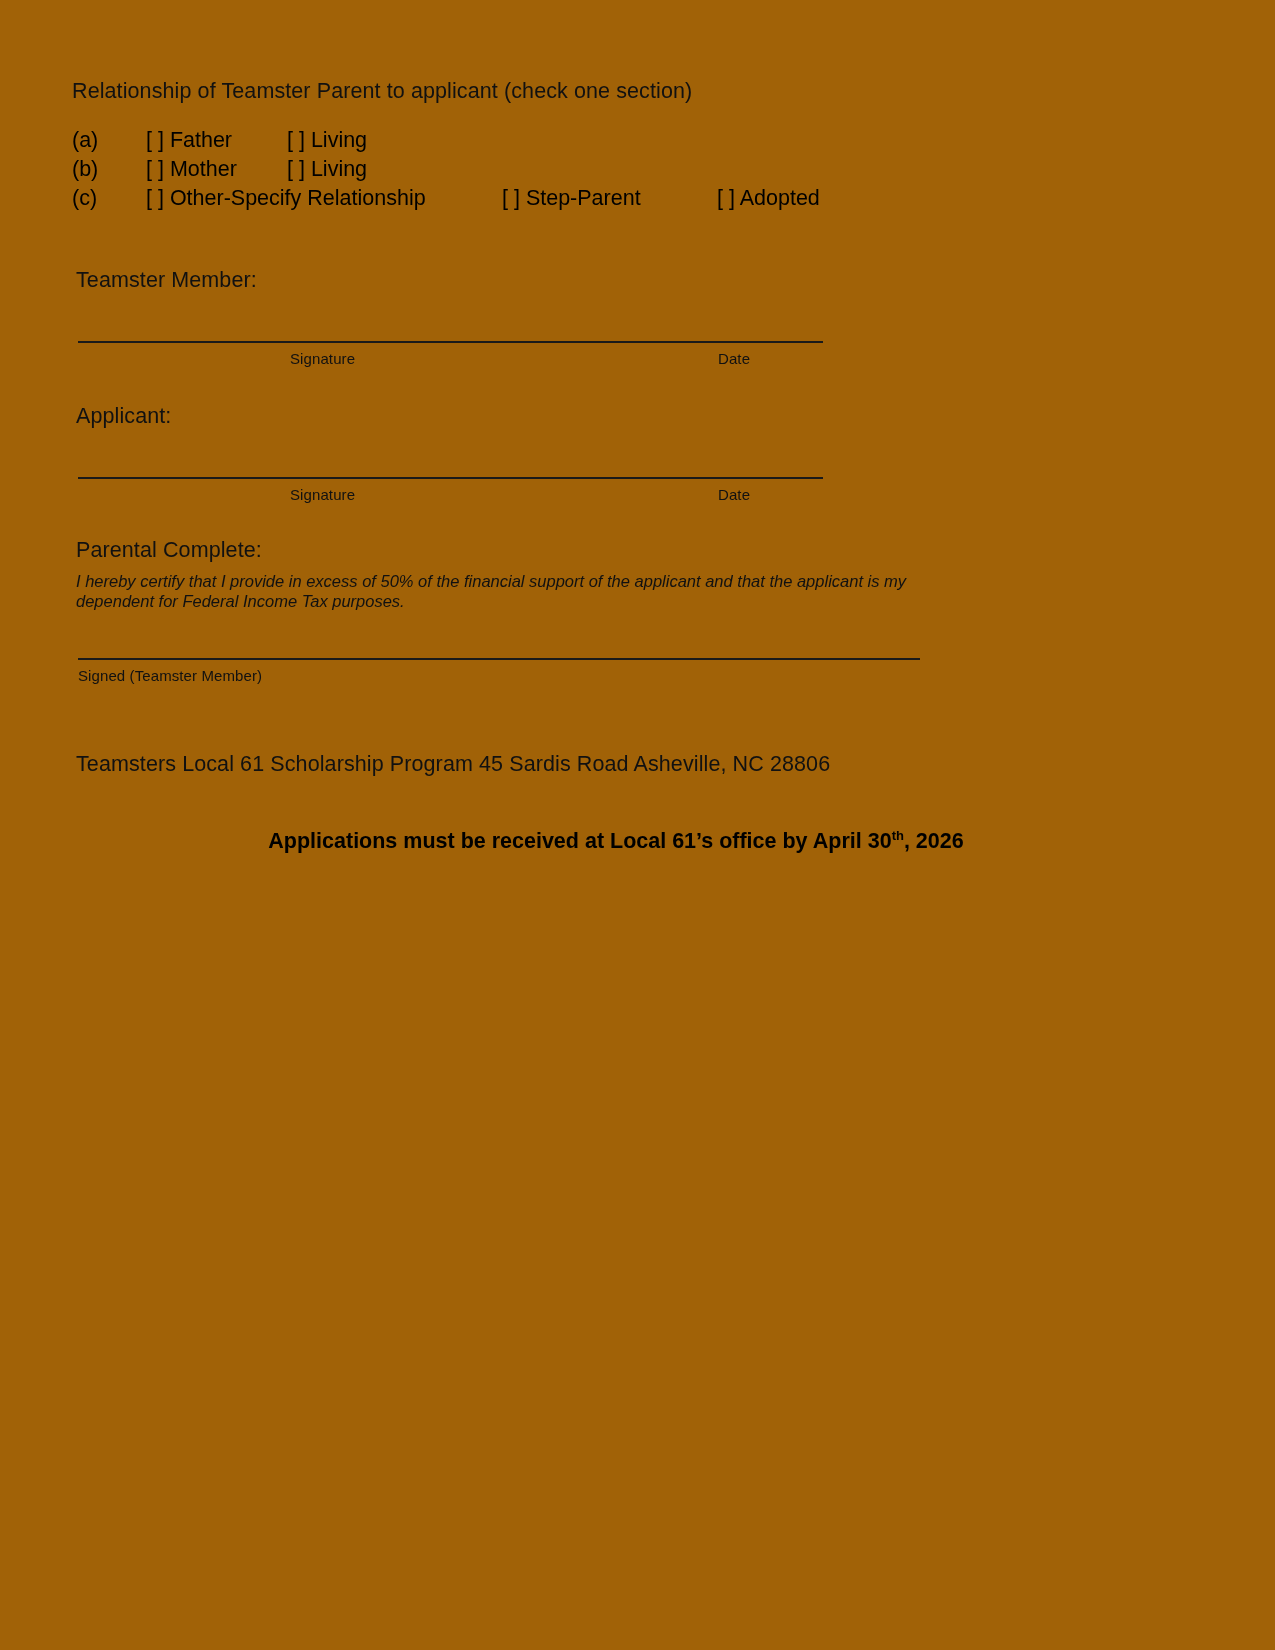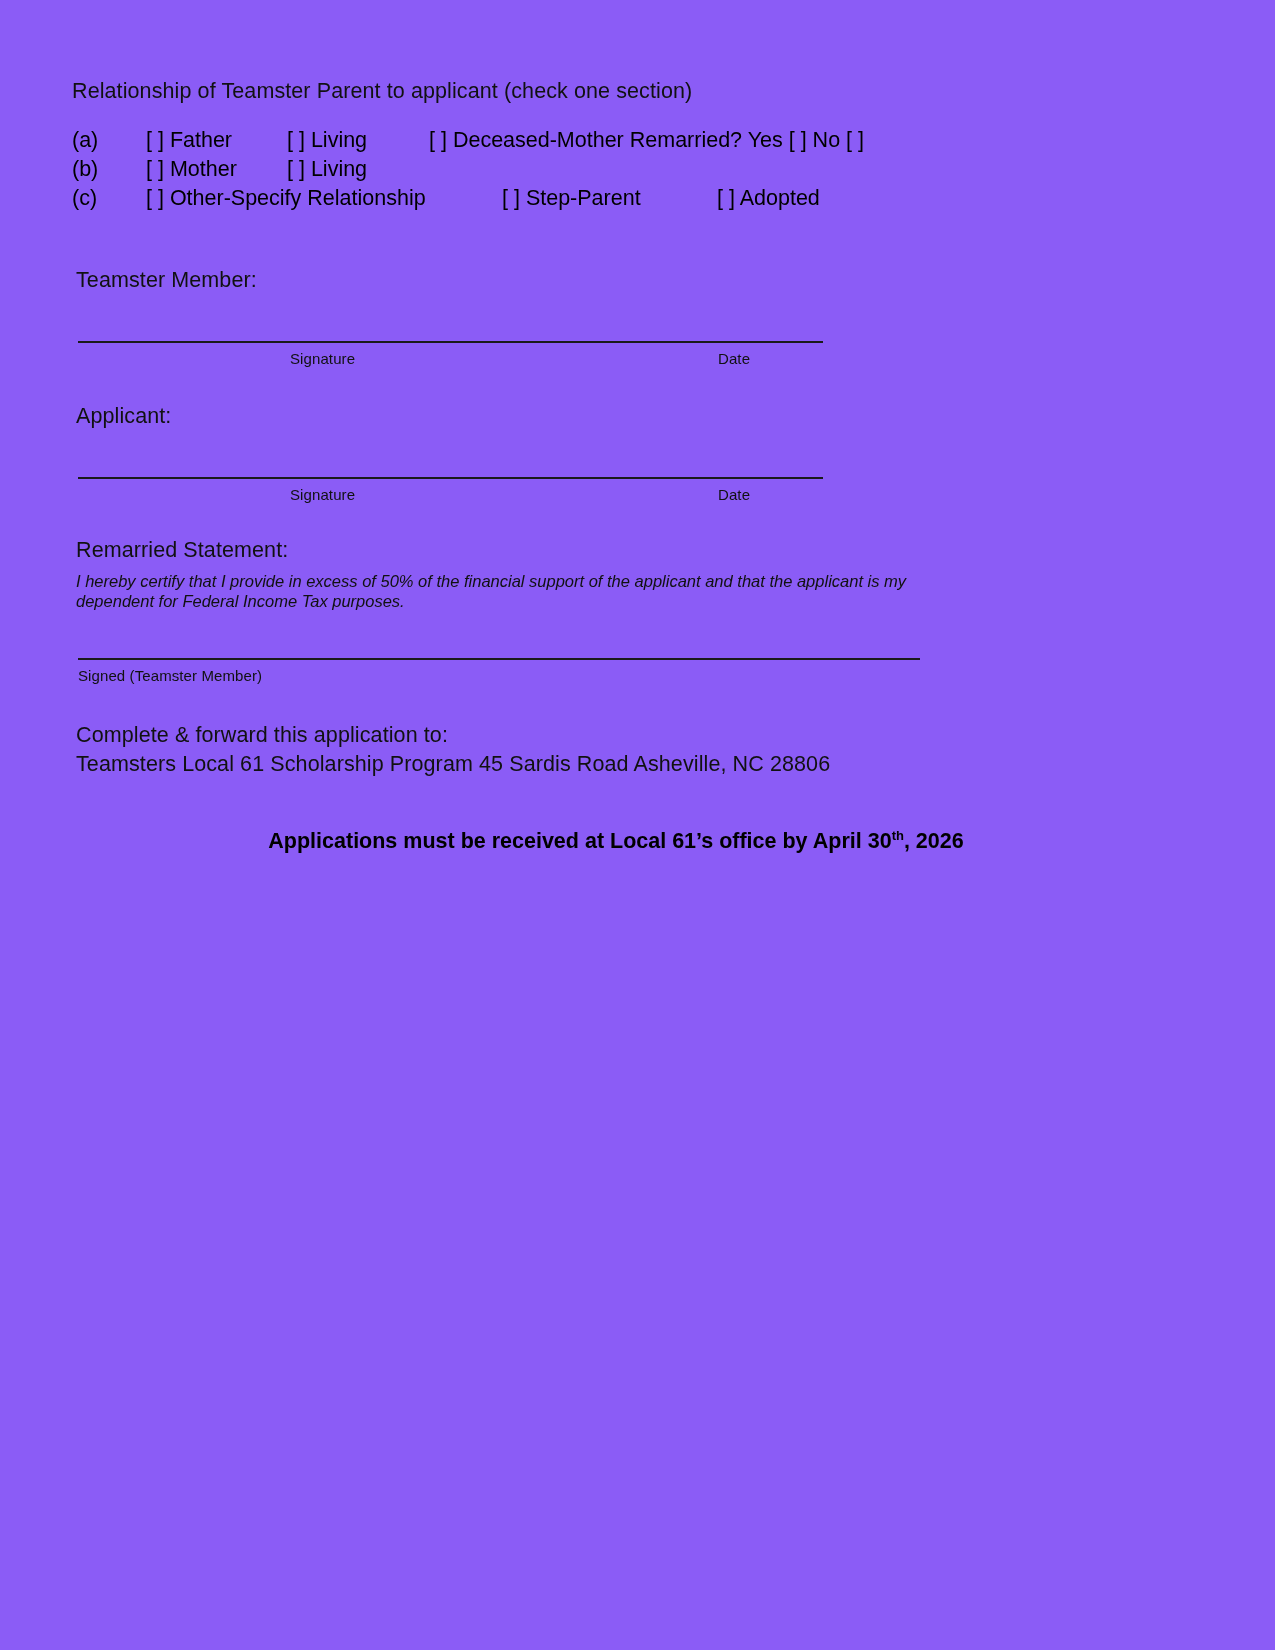--- a/index.html
+++ b/index.html
@@ -9,21 +9,21 @@
   }
   body {
     font-family: "Liberation Sans", sans-serif;
     color: #000000;
     -webkit-font-smoothing: none;
   }
   .page {
     position: relative;
     width: 1275px;
     height: 1650px;
-    background: #8b5cf6;
+    background: #a16207;
     overflow: hidden;
   }
   .doc {
     position: absolute;
     left: 0;
     top: 0;
     width: 1275px;
     height: 1650px;
   }
 
@@ -119,21 +119,20 @@
   <div class="doc">
 
     <div class="t heading" style="left:72px; top:78px;">Relationship of Teamster Parent to applicant (check one section)</div>
 
     <div class="rel-block">
 
       <div class="rel-row">
         <span class="rel-letter">(a)</span>
         <span class="rel-c1">[ ] Father</span>
         <span class="rel-c2">[ ] Living</span>
-        <span class="rel-c3">[ ] Deceased-Mother Remarried? Yes [ ] No [ ]</span>
       </div>
 
       <div class="rel-row" style="margin-top:4px;">
         <span class="rel-letter">(b)</span>
         <span class="rel-c1">[ ] Mother</span>
         <span class="rel-c2">[ ] Living</span>
       </div>
 
       <div class="rel-row rel-row-c" style="margin-top:4px;">
         <span class="rel-letter">(c)</span>
@@ -153,30 +152,29 @@
     <div class="t sub-label" style="left:718px; top:350px;">Date</div>
 
     <div class="t sec-label" style="left:76px; top:404px;">Applicant:</div>
 
     <div class="rule" style="left:78px; top:477px; width:745px;"></div>
 
     <div class="t sub-label" style="left:290px; top:486px;">Signature</div>
 
     <div class="t sub-label" style="left:718px; top:486px;">Date</div>
 
-    <div class="t sec-label" style="left:76px; top:538px;">Remarried Statement:</div>
+    <div class="t sec-label" style="left:76px; top:538px;">Parental Complete:</div>
 
     <div class="italic-line" style="left:76px; top:572px;font-style:italic;">I hereby certify that I provide in excess of 50% of the financial support of the applicant and that the applicant is my</div>
 
     <div class="italic-line" style="left:76px; top:592px;">dependent for Federal Income Tax purposes.</div>
 
     <div class="rule" style="left:78px; top:658px; width:842px;"></div>
 
     <div class="t sub-label" style="left:78px; top:667px;">Signed (Teamster Member)</div>
 
-    <div class="t addr-line" style="left:76px; top:723px;">Complete &amp; forward this application to:</div>
 
     <div class="t addr-line" style="left:76px; top:752px;">Teamsters Local 61 Scholarship Program 45 Sardis Road Asheville, NC 28806</div>
 
     <div class="deadline" style="top:828px;"><span>Applications must be received at Local 61’s office by April 30</span><sup>th</sup><span>, 2026</span></div>
 
   </div>
 </div>
 
 </body></html>

